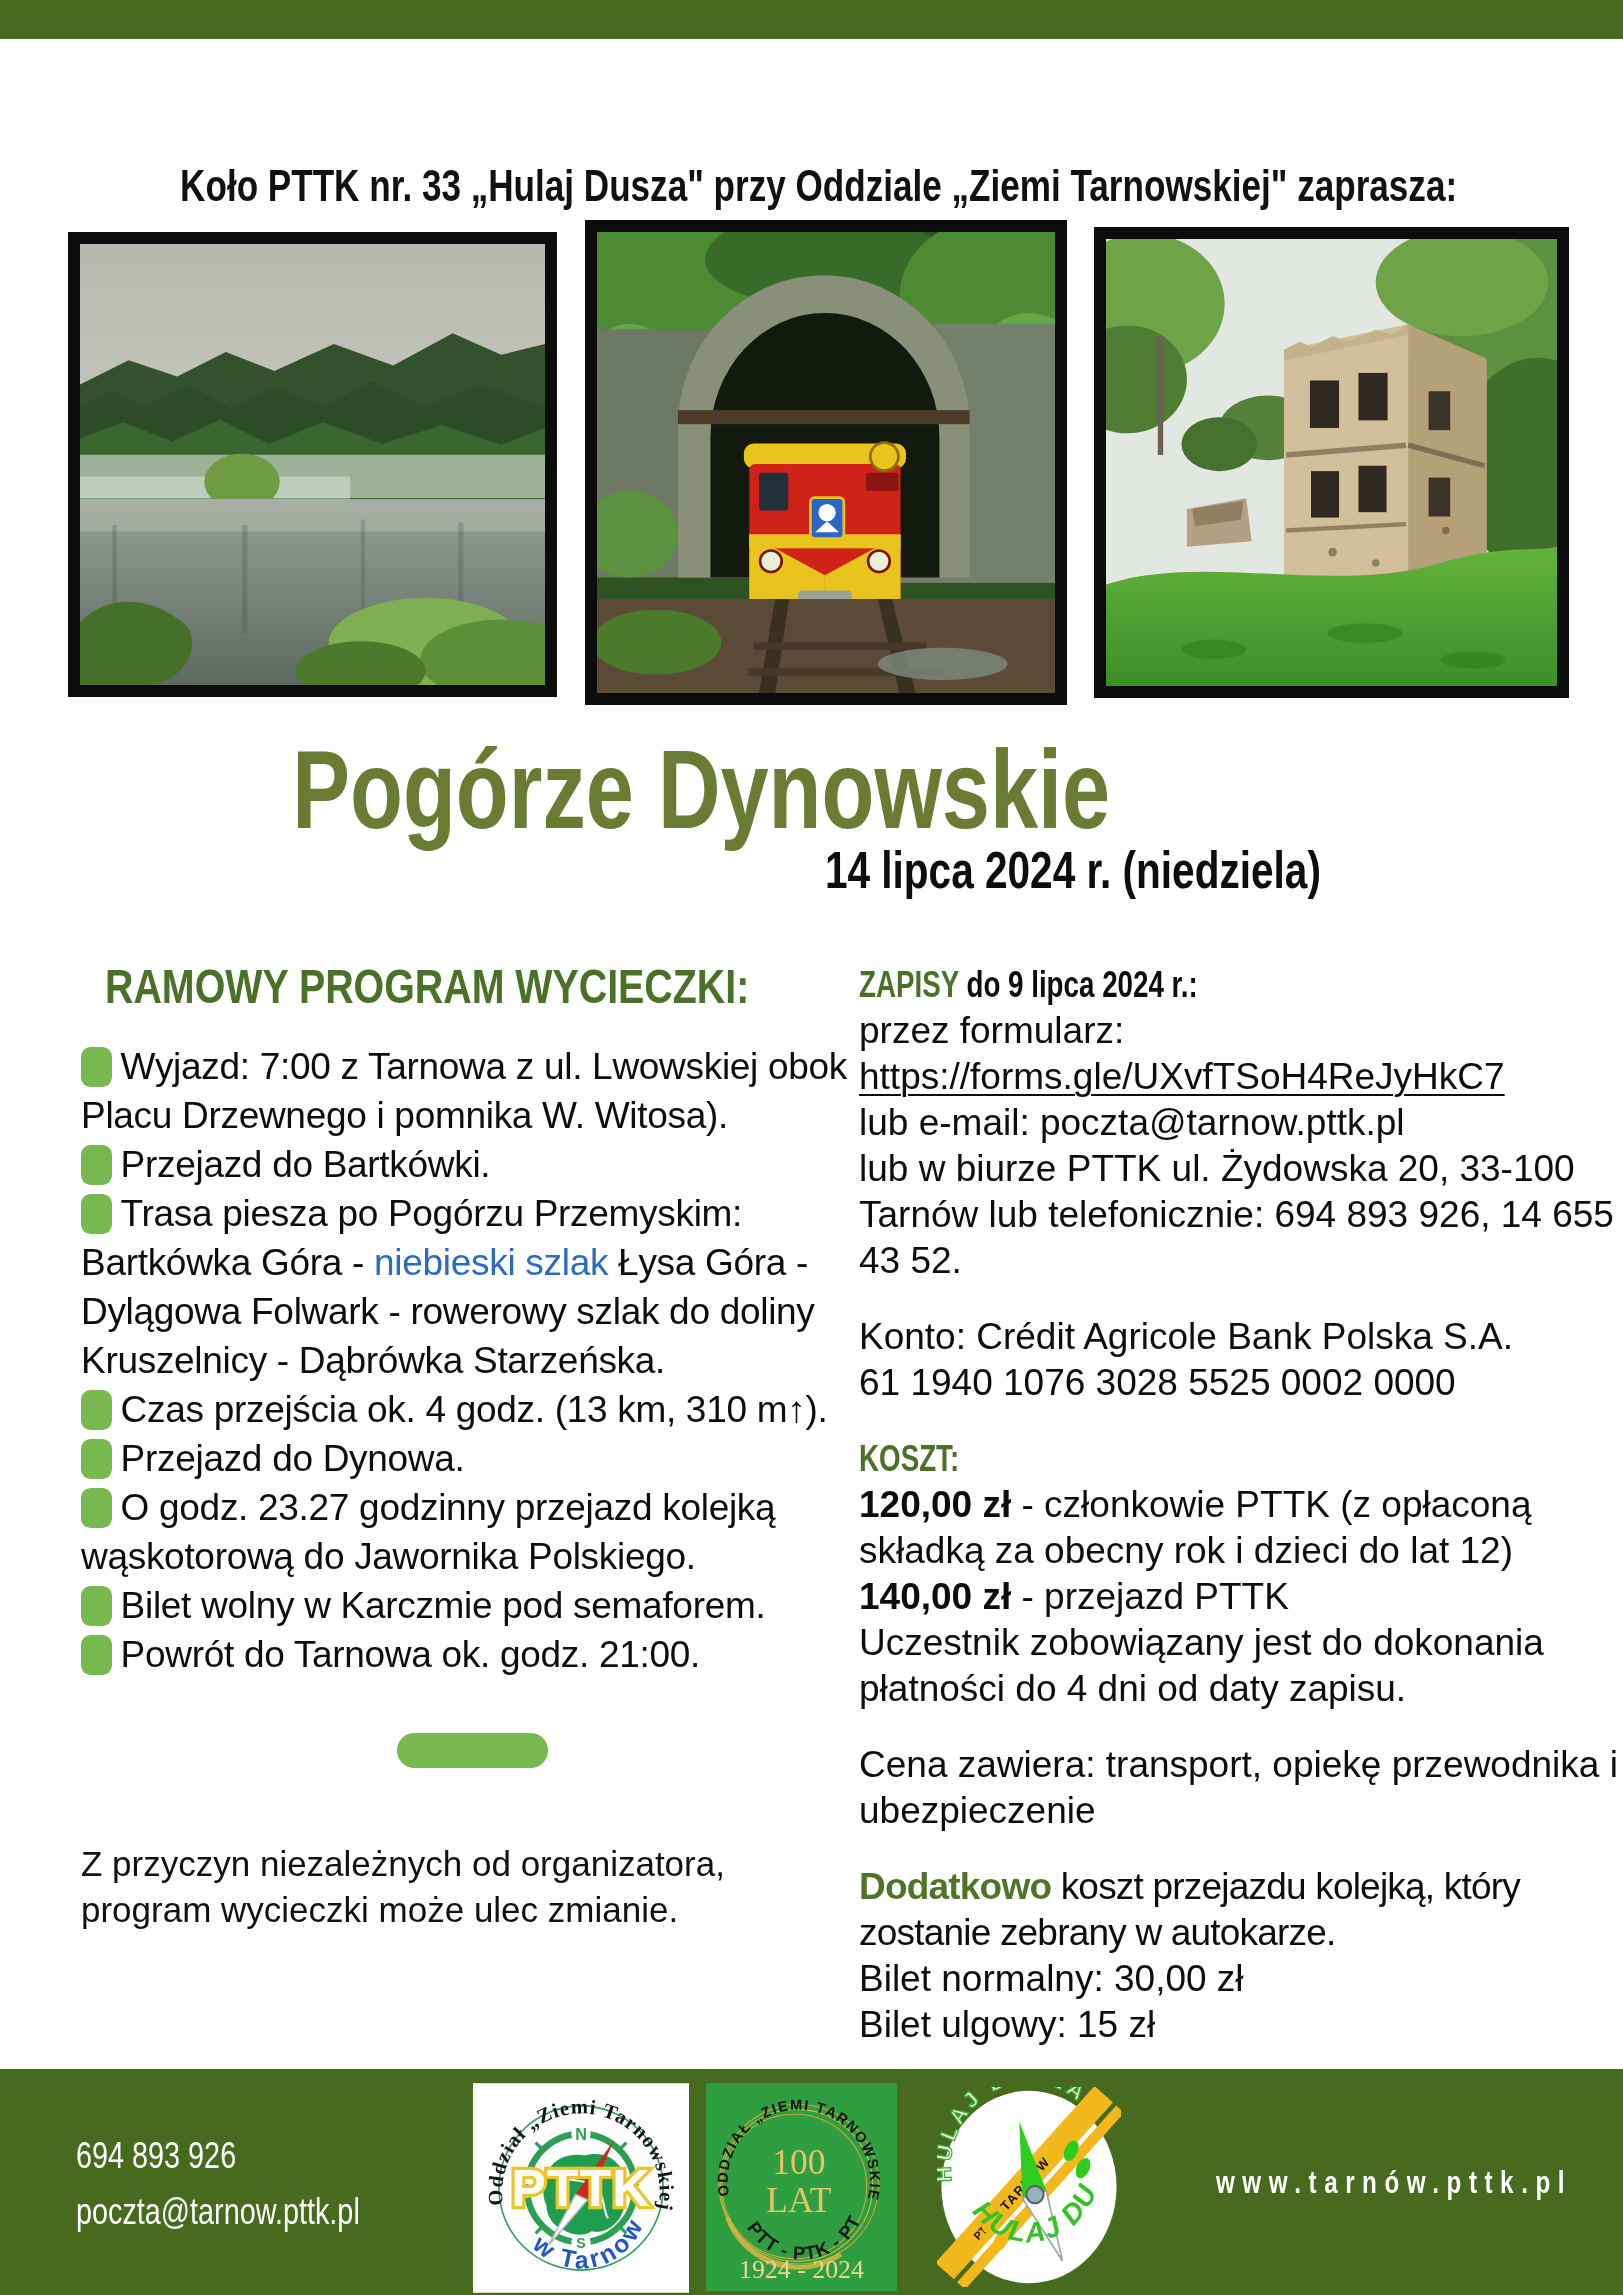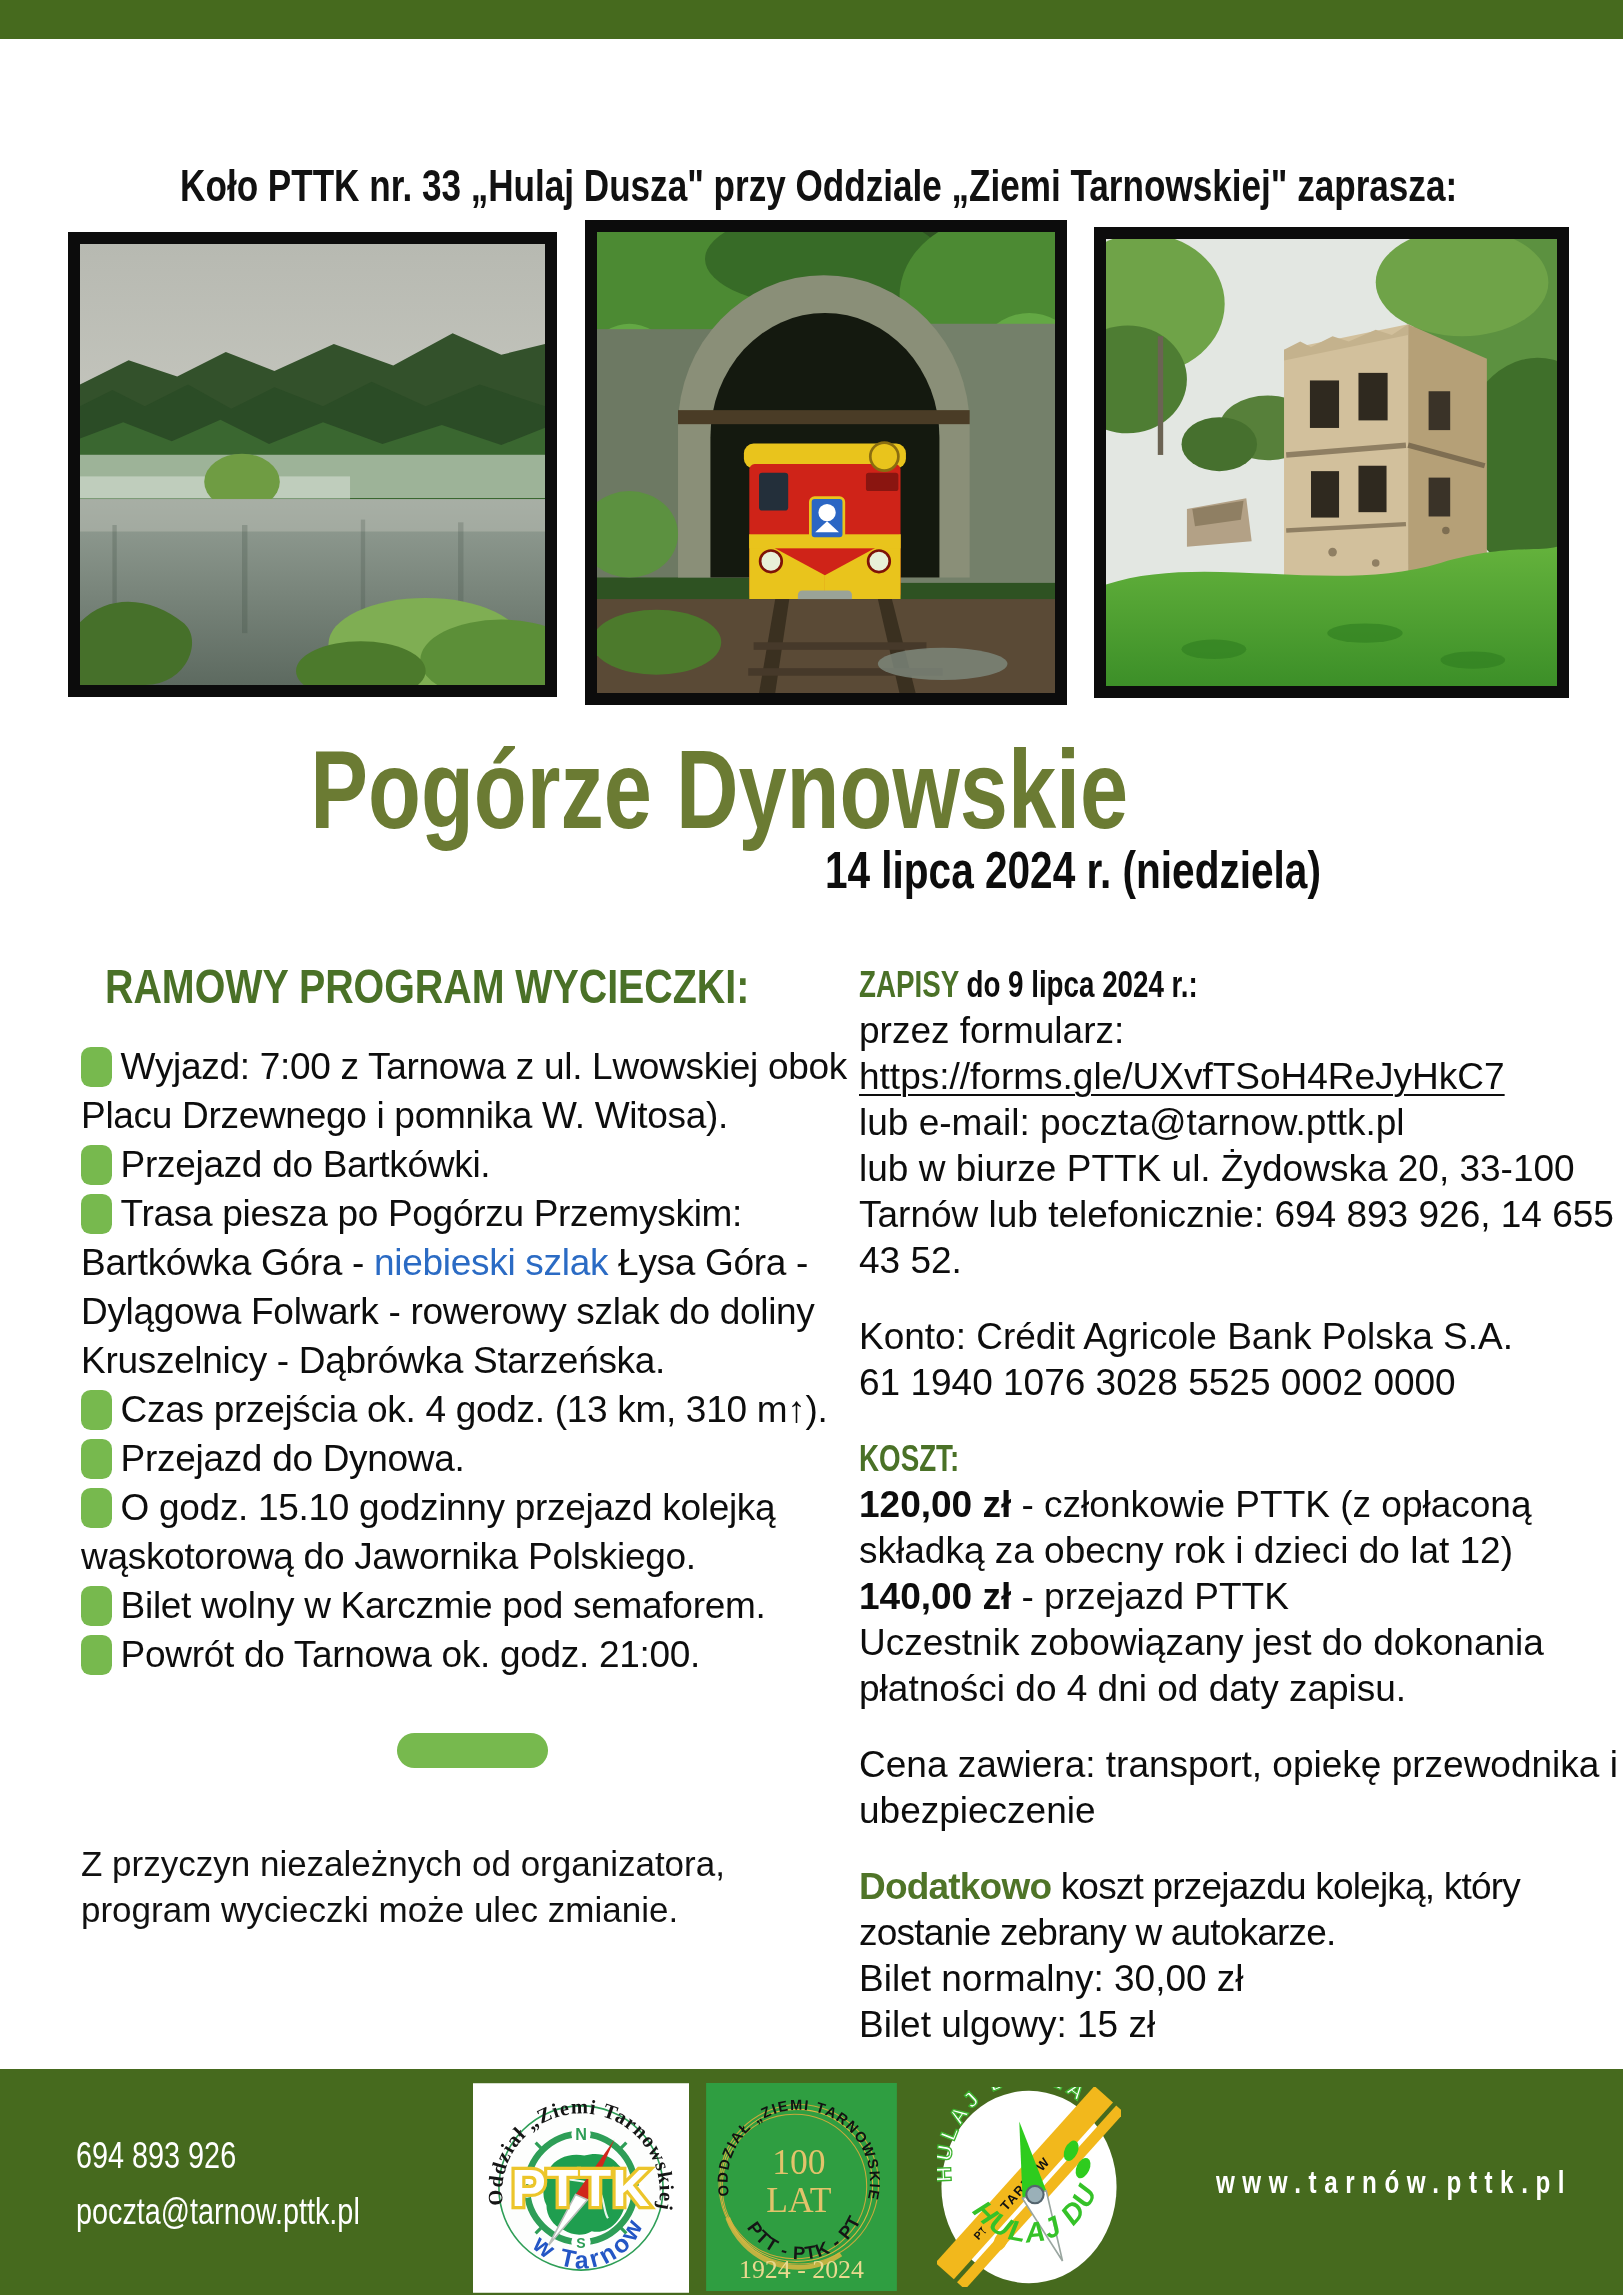--- a/index.html
+++ b/index.html
@@ -7,21 +7,21 @@
   .poster { position:relative; width:1623px; height:2295px; background:#ffffff; }
 
   .topbar { position:absolute; left:0; top:0; width:1623px; height:39px; background:#466a1e; }
   .footer { position:absolute; left:0; top:2069px; width:1623px; height:227px; background:#466a1e; }
 
   .cond { display:inline-block; white-space:nowrap; font-weight:700; transform:scaleX(0.78); transform-origin:0 50%; }
   .cond-c { transform-origin:50% 50%; }
   .cond-r { transform-origin:100% 50%; }
 
   .invite { position:absolute; top:160px; left:0; width:1344px; text-align:center; font-size:45px; color:#111; }
-  .title  { position:absolute; top:736px; left:18px; width:1402px; text-align:center; font-size:111px; line-height:108px; color:#6b7b33; }
+  .title  { position:absolute; top:736px; left:0; width:1402px; text-align:center; font-size:111px; line-height:108px; color:#6b7b33; }
   .date   { position:absolute; top:840px; right:302px; font-size:52px; color:#0d0d0d; }
 
   .photo { position:absolute; border:12px solid #0c0c0c; background:#222; }
   .photo svg { display:block; width:100%; height:100%; }
   .ph1 { left:68px;  top:232px; width:489px; height:465px; }
   .ph2 { left:585px; top:220px; width:482px; height:485px; }
   .ph3 { left:1094px; top:227px; width:475px; height:471px; }
 
   .lc { position:absolute; left:81px; top:962px; width:778px; color:#0d0d0d; }
   .lc h2 { font-size:48px; line-height:49px; margin-bottom:31px; color:#4a7127; font-weight:700;margin-left:24px; }
@@ -190,21 +190,21 @@
   </div>
 
   <div class="lc">
     <h2><span class="cond">RAMOWY PROGRAM WYCIECZKI:</span></h2>
 
     <p class="item"><span class="bullet"></span><span>Wyjazd: 7:00 z Tarnowa z ul. Lwowskiej obok Placu Drzewnego i pomnika W. Witosa).</span><span class="blue"></span><span></span></p>
     <p class="item"><span class="bullet"></span><span>Przejazd do Bartkówki.</span><span class="blue"></span><span></span></p>
     <p class="item"><span class="bullet"></span><span>Trasa piesza po Pogórzu Przemyskim: Bartkówka Góra - </span><span class="blue">niebieski szlak</span><span> Łysa Góra - Dylągowa Folwark - rowerowy szlak do doliny Kruszelnicy - Dąbrówka Starzeńska.</span></p>
     <p class="item"><span class="bullet"></span><span>Czas przejścia ok. 4 godz. (13 km, 310 m↑).</span><span class="blue"></span><span></span></p>
     <p class="item"><span class="bullet"></span><span>Przejazd do Dynowa.</span><span class="blue"></span><span></span></p>
-    <p class="item"><span class="bullet"></span><span>O godz. 15.10 godzinny przejazd kolejką wąskotorową do Jawornika Polskiego.</span><span class="blue"></span><span></span></p>
+    <p class="item"><span class="bullet"></span><span>O godz. 23.27 godzinny przejazd kolejką wąskotorową do Jawornika Polskiego.</span><span class="blue"></span><span></span></p>
     <p class="item"><span class="bullet"></span><span>Bilet wolny w Karczmie pod semaforem.</span><span class="blue"></span><span></span></p>
     <p class="item"><span class="bullet"></span><span>Powrót do Tarnowa ok. godz. 21:00.</span><span class="blue"></span><span></span></p>
 
     <div class="divider"></div>
     <p class="note">Z przyczyn niezależnych od organizatora, program wycieczki może ulec zmianie.</p>
   </div>
 
   <div class="rc">
     <p class="hline"><span class="cond"><span class="accent">ZAPISY</span><span> do 9 lipca 2024 r.:</span></span></p>
     <p>przez formularz:</p>

